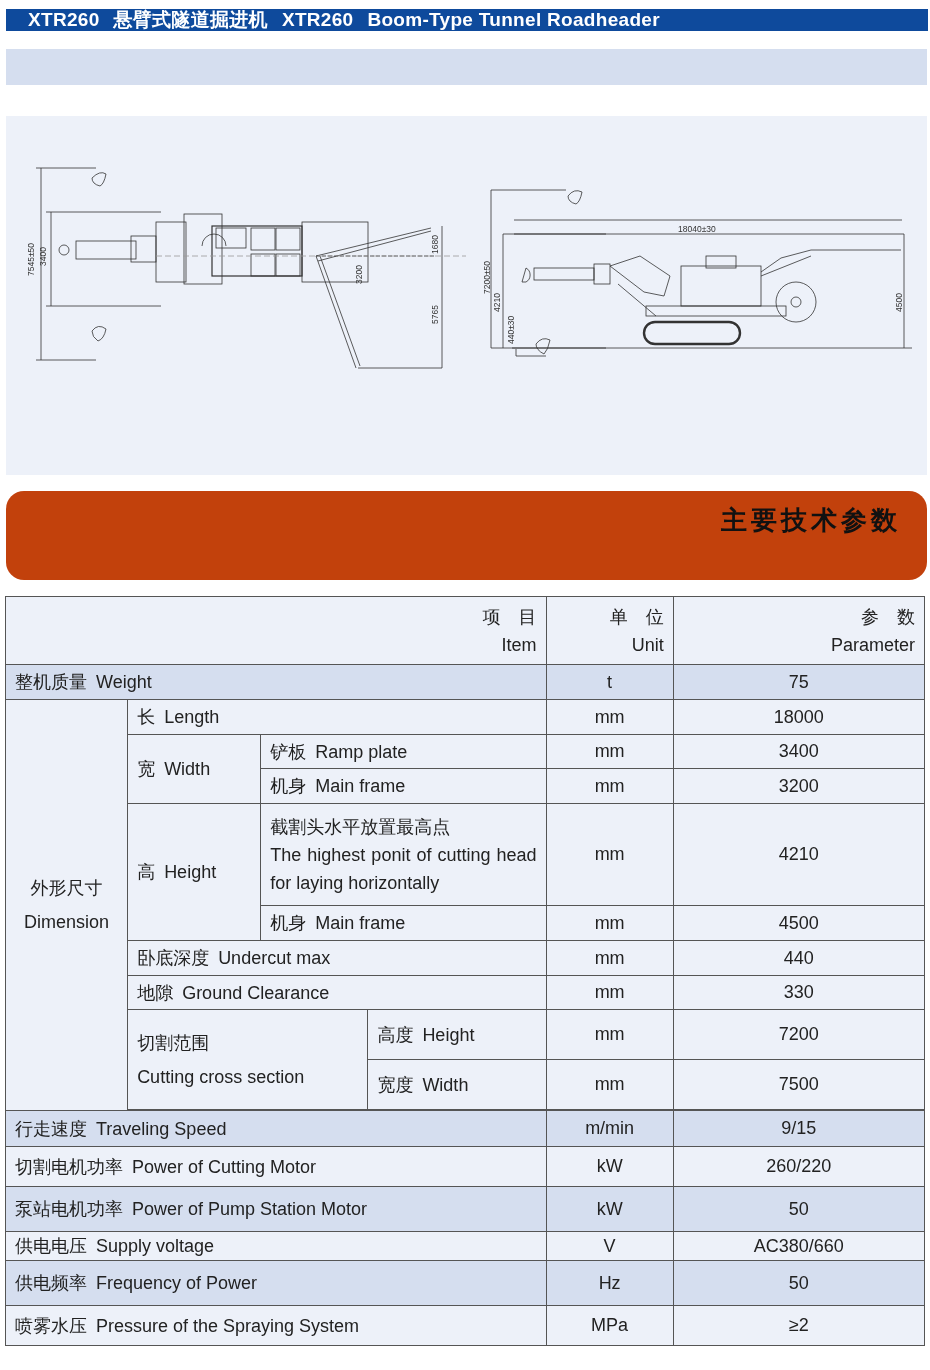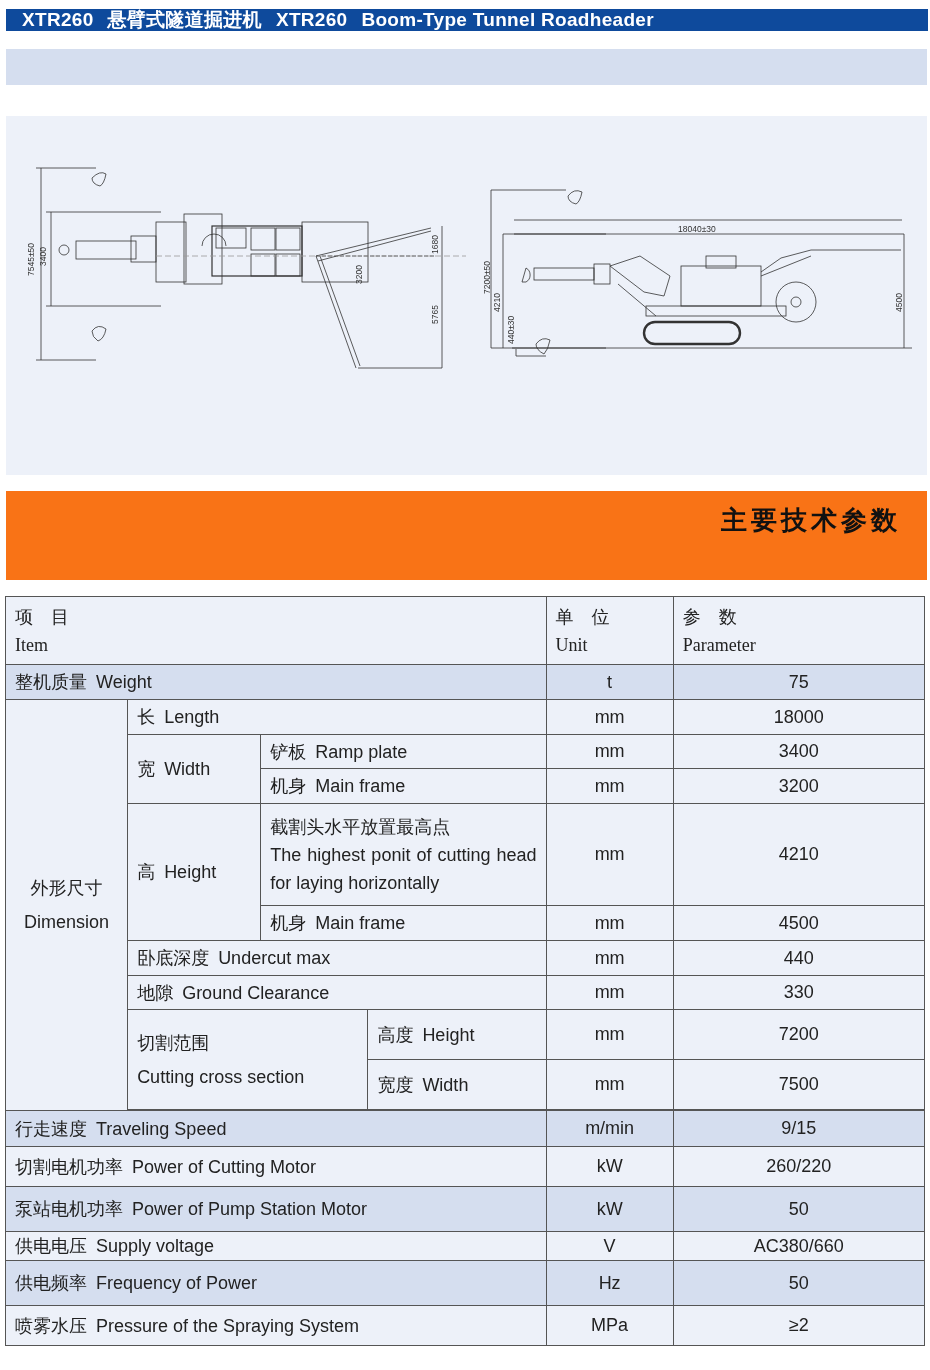--- a/index.html
+++ b/index.html
@@ -1,29 +1,29 @@
 <!DOCTYPE html>
 <html><head>
   <meta charset="utf-8">
   <style>
     html, body { margin: 0; padding: 0; background: #ffffff; }
     body { width: 930px; height: 1370px; position: relative; overflow: hidden; font-family: "Liberation Sans", "DejaVu Sans", sans-serif; color: #1a1a1a; }
-    .title-bar { position: absolute; left: 6px; top: 9px; width: 922px; height: 22px; background: #0e4a9c; color: #ffffff; box-sizing: border-box; padding-left: 16px; display: flex; align-items: center; font-weight: bold; font-size: 19px; letter-spacing: 0.3px; }
+    .title-bar { position: absolute; left: 6px; top: 9px; width: 922px; height: 22px; background: #0e4a9c; color: #ffffff; box-sizing: border-box; padding-left: 22px; display: flex; align-items: center; font-weight: bold; font-size: 19px; letter-spacing: 0.3px; }
     .title-bar .sp { display: inline-block; width: 14px; }
     .band-1 { position: absolute; left: 6px; top: 49px; width: 921px; height: 36px; background: #d5deef; }
     .drawing-area { position: absolute; left: 6px; top: 116px; width: 921px; height: 359px; background: #edf1f9; }
     .drawing-area svg { position: absolute; left: 0; top: 0; }
-    .spec-header { position: absolute; left: 6px; top: 491px; width: 921px; height: 89px; background: #f97316; }
+    .spec-header { position: absolute; left: 6px; top: 491px; width: 921px; height: 89px; background: #c2410c; border-radius: 18px; }
     .spec-header .cn { position: absolute; right: 26px; top: 12px; font-size: 26px; font-weight: bold; letter-spacing: 4px; color: #111; }
     .spec-header .en { position: absolute; right: 26px; top: 45px; font-size: 26px; font-weight: bold; color: #111; }
     table.spec { position: absolute; left: 5px; top: 596px; width: 920px; border-collapse: collapse; table-layout: fixed; font-size: 18px; color: #222; }
     table.spec td { border: 1px solid #555; padding: 0 9px; background: #edf1f9; vertical-align: middle; }
     table.spec tr.shade td { background: #d5deef; }
     table.spec td.c { text-align: center; }
-    table.spec td.hdr { text-align: left; line-height: 28px; font-family: Liberation Serif, serif; }
+    table.spec td.hdr { text-align: right; line-height: 28px; }
     table.spec td.just { text-align: justify; text-align-last: left; }
     .lbl-sp { display: inline-block; width: 9px; }
   </style>
 </head>
 <body>
 
 <div class="title-bar">
   <span>XTR260</span>
     <span class="sp"></span>
   <span>悬臂式隧道掘进机</span>

